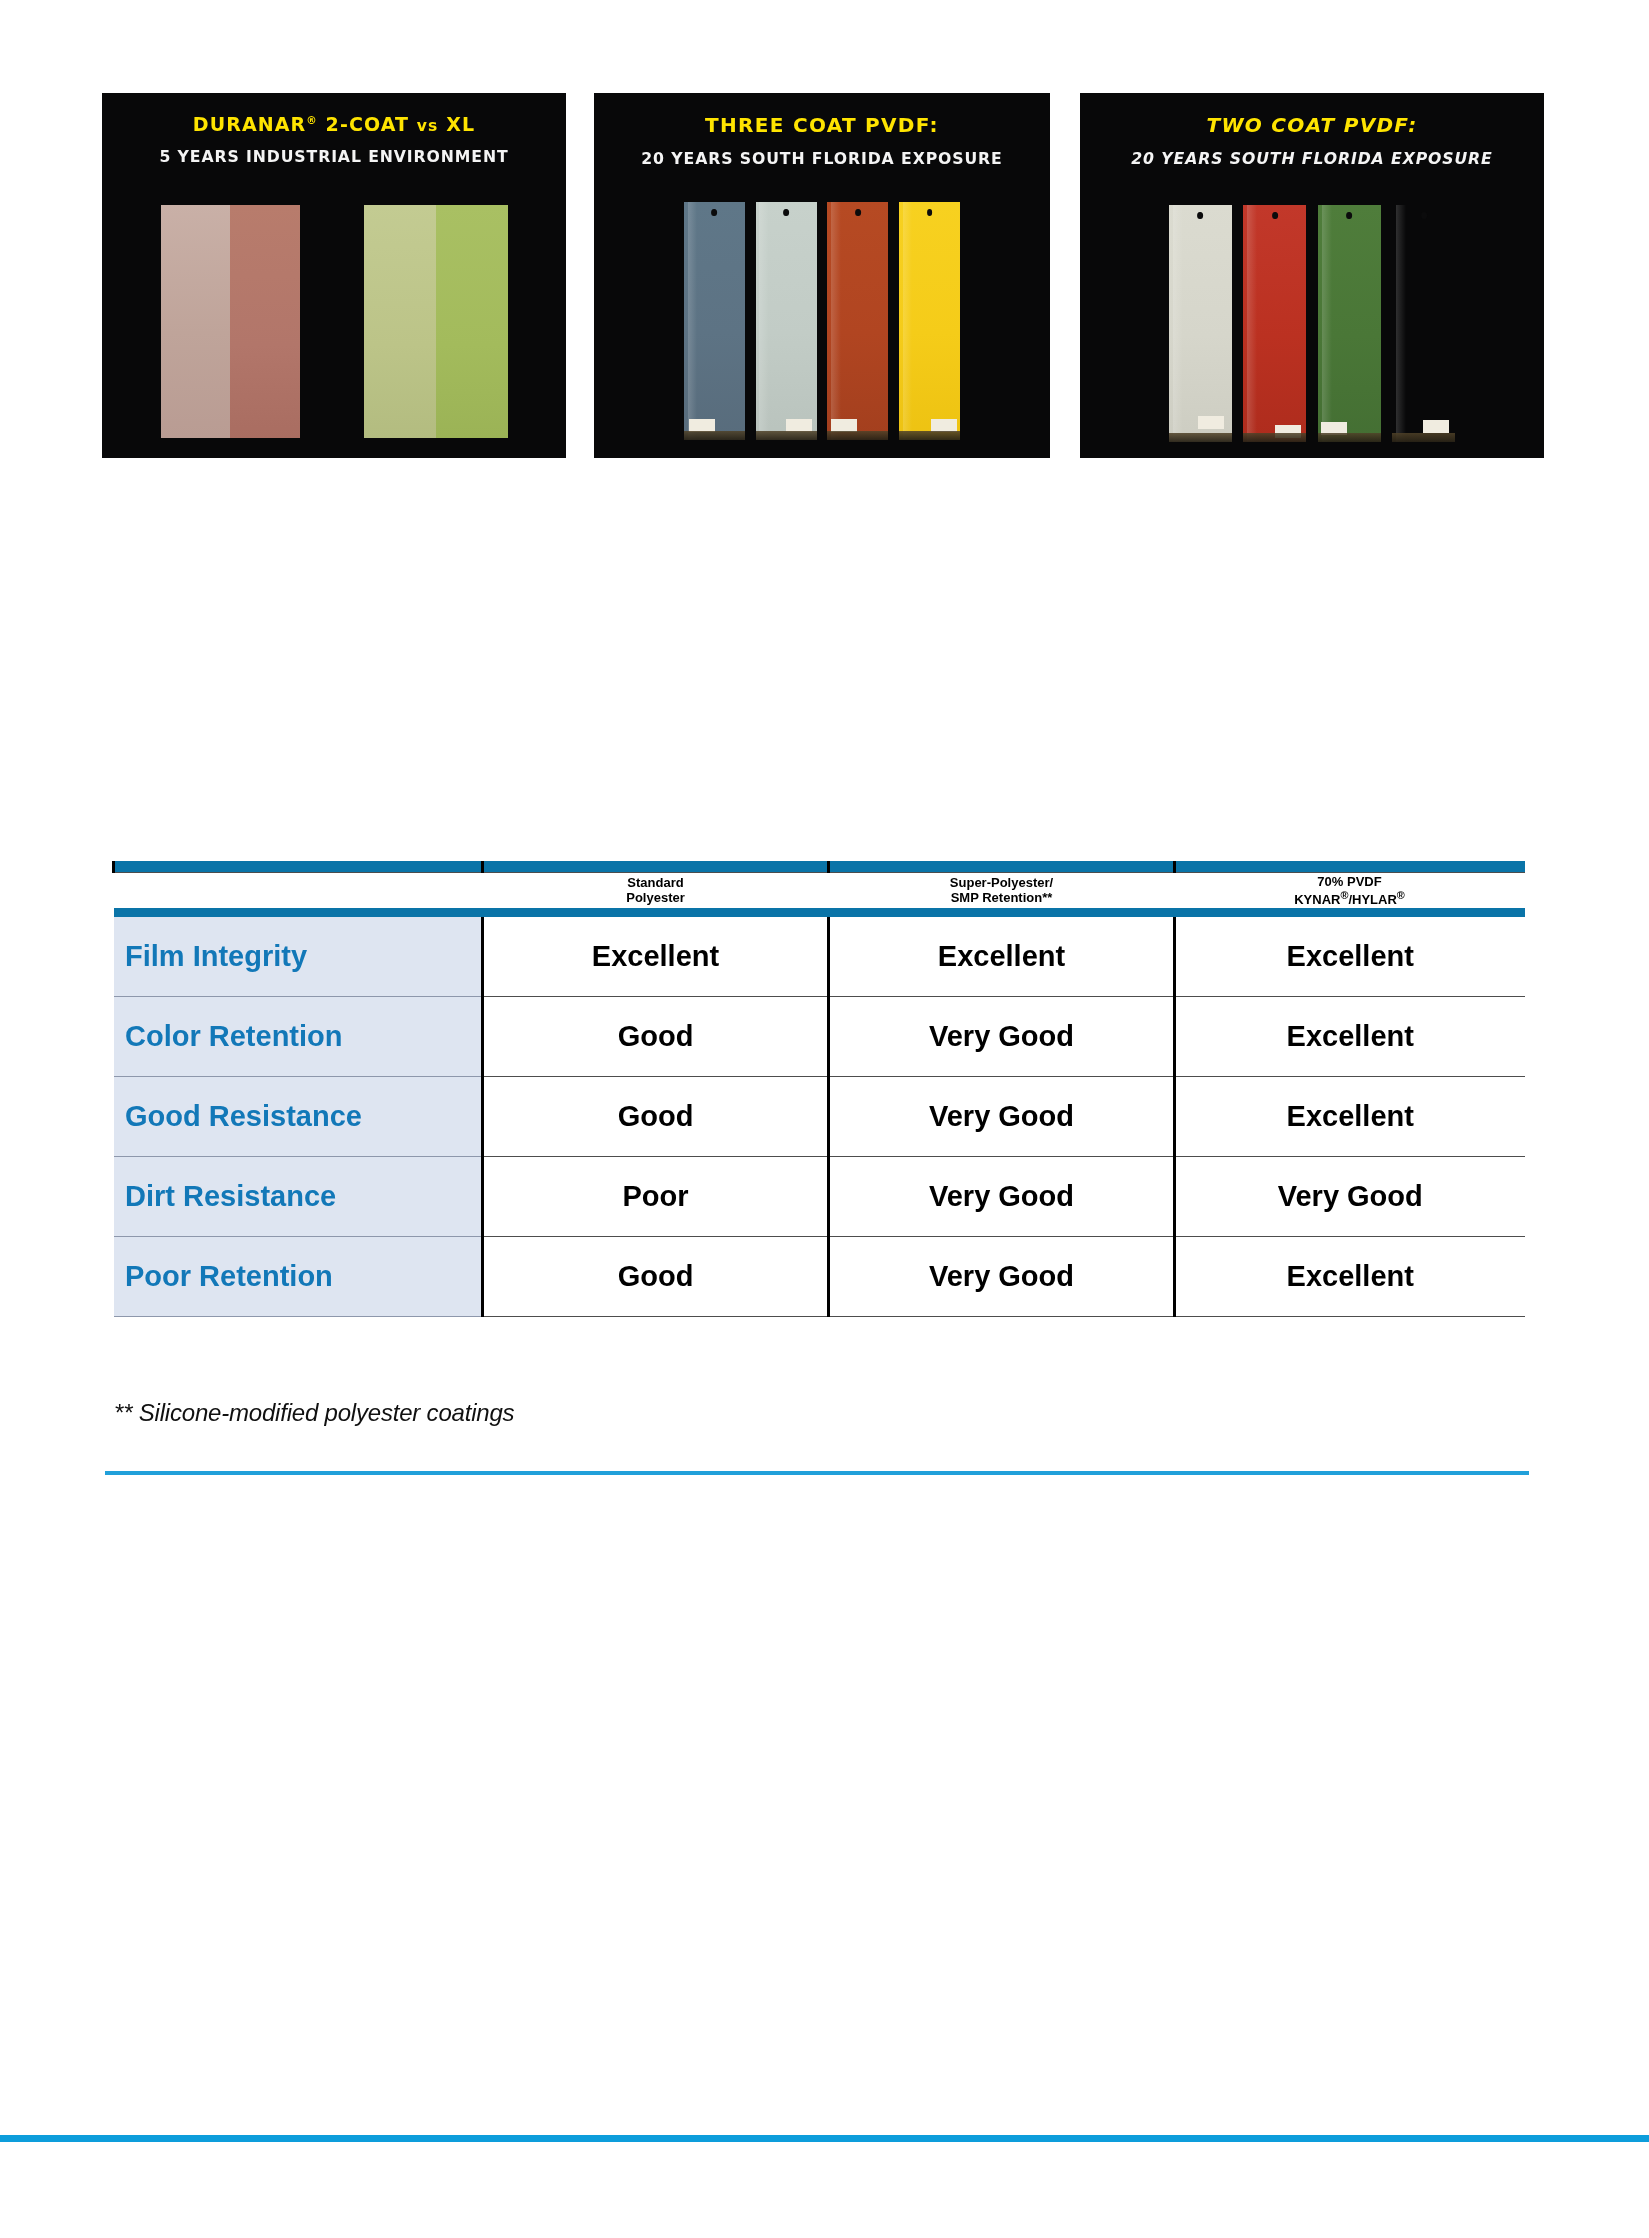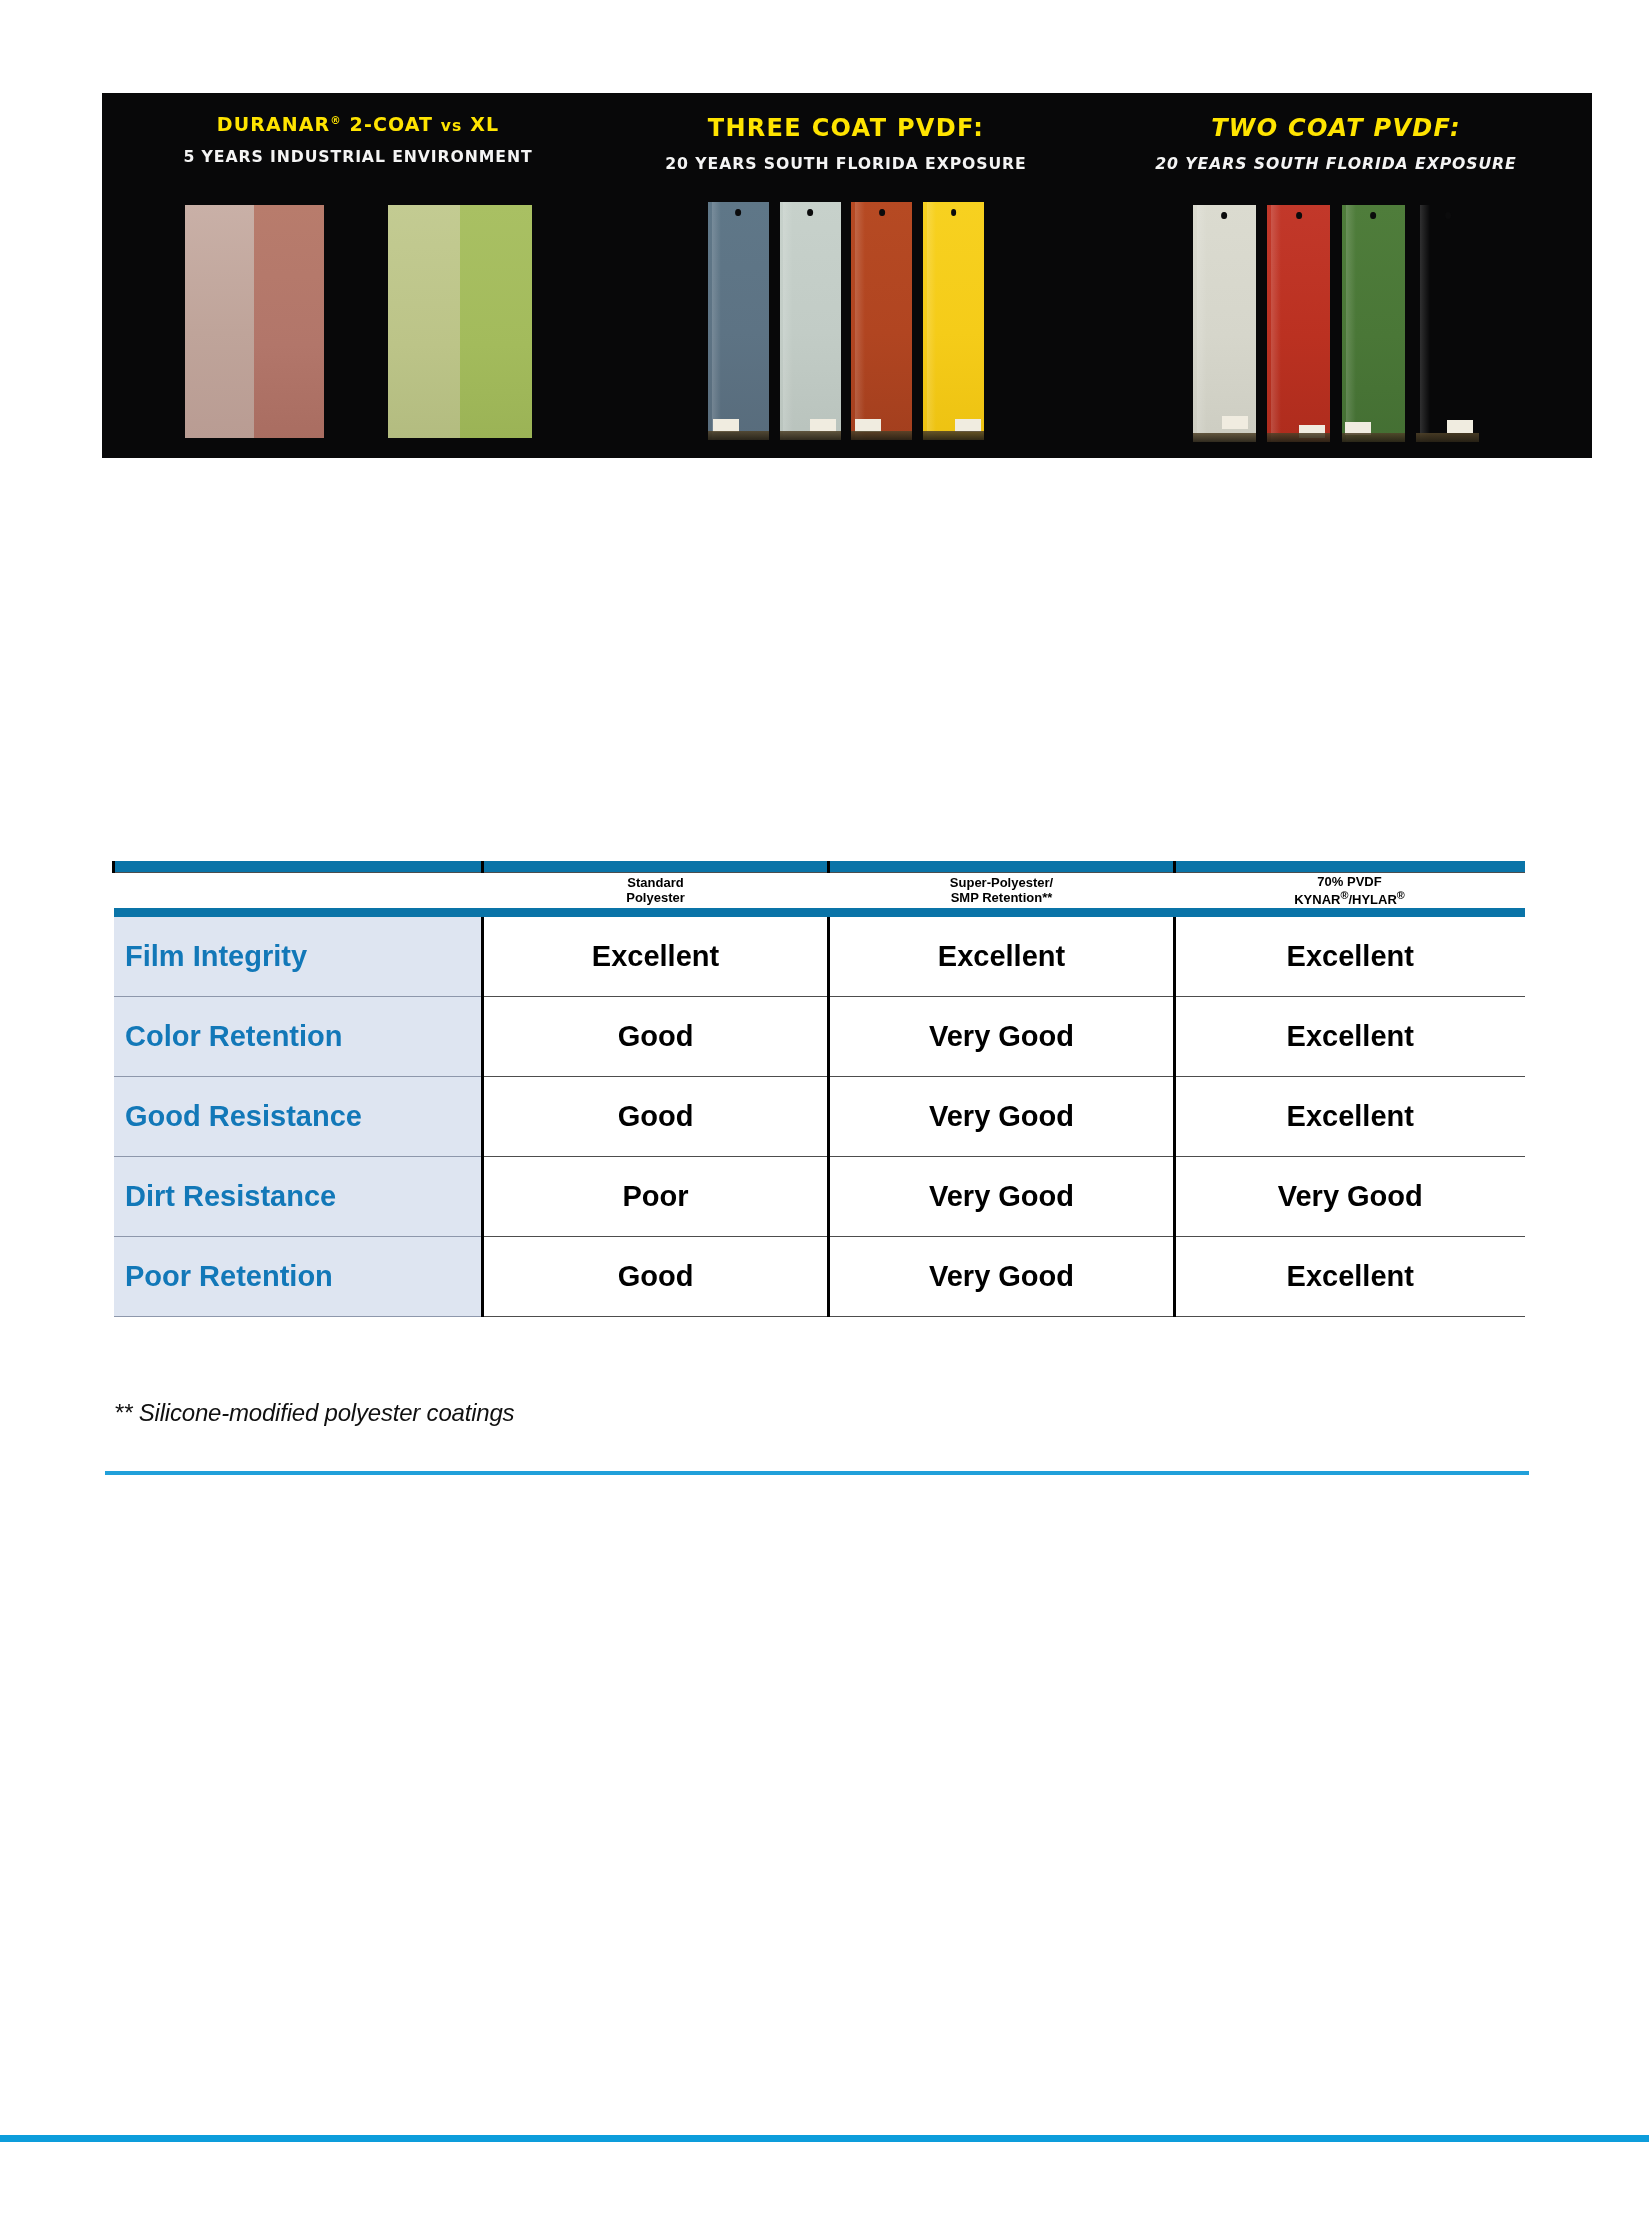--- a/index.html
+++ b/index.html
@@ -21,37 +21,36 @@
     left: 0;
     top: 93px;
     width: 1649px;
     height: 367px;
   }
   .panel {
     position: absolute;
     top: 0;
     background: #080809;
     overflow: hidden;
-    padding-left: 48px;
   }
   .panel-1 { left: 102px;  width: 464px; height: 365px; }
   .panel-2 { left: 594px;  width: 456px; height: 365px; }
   .panel-3 { left: 1080px; width: 464px; height: 365px; font-style: italic; }
 
   .panel-titles {
     position: absolute;
     left: 0; right: 0;
     top: 0;
     text-align: center;
     padding-top: 20px;
   }
   .panel-title {
     color: #ffe400;
     font-weight: bold;
-    font-size: 24px;
+    font-size: 20px;
     letter-spacing: 1.3px;
     line-height: 1.25;
     font-family: "DejaVu Sans", sans-serif;
     white-space: nowrap;
   }
   .panel-title.small { font-size: 19px; letter-spacing: 1.1px; }
   .panel-subtitle {
     color: #f4f4f4;
     font-weight: bold;
     font-size: 16.5px;

